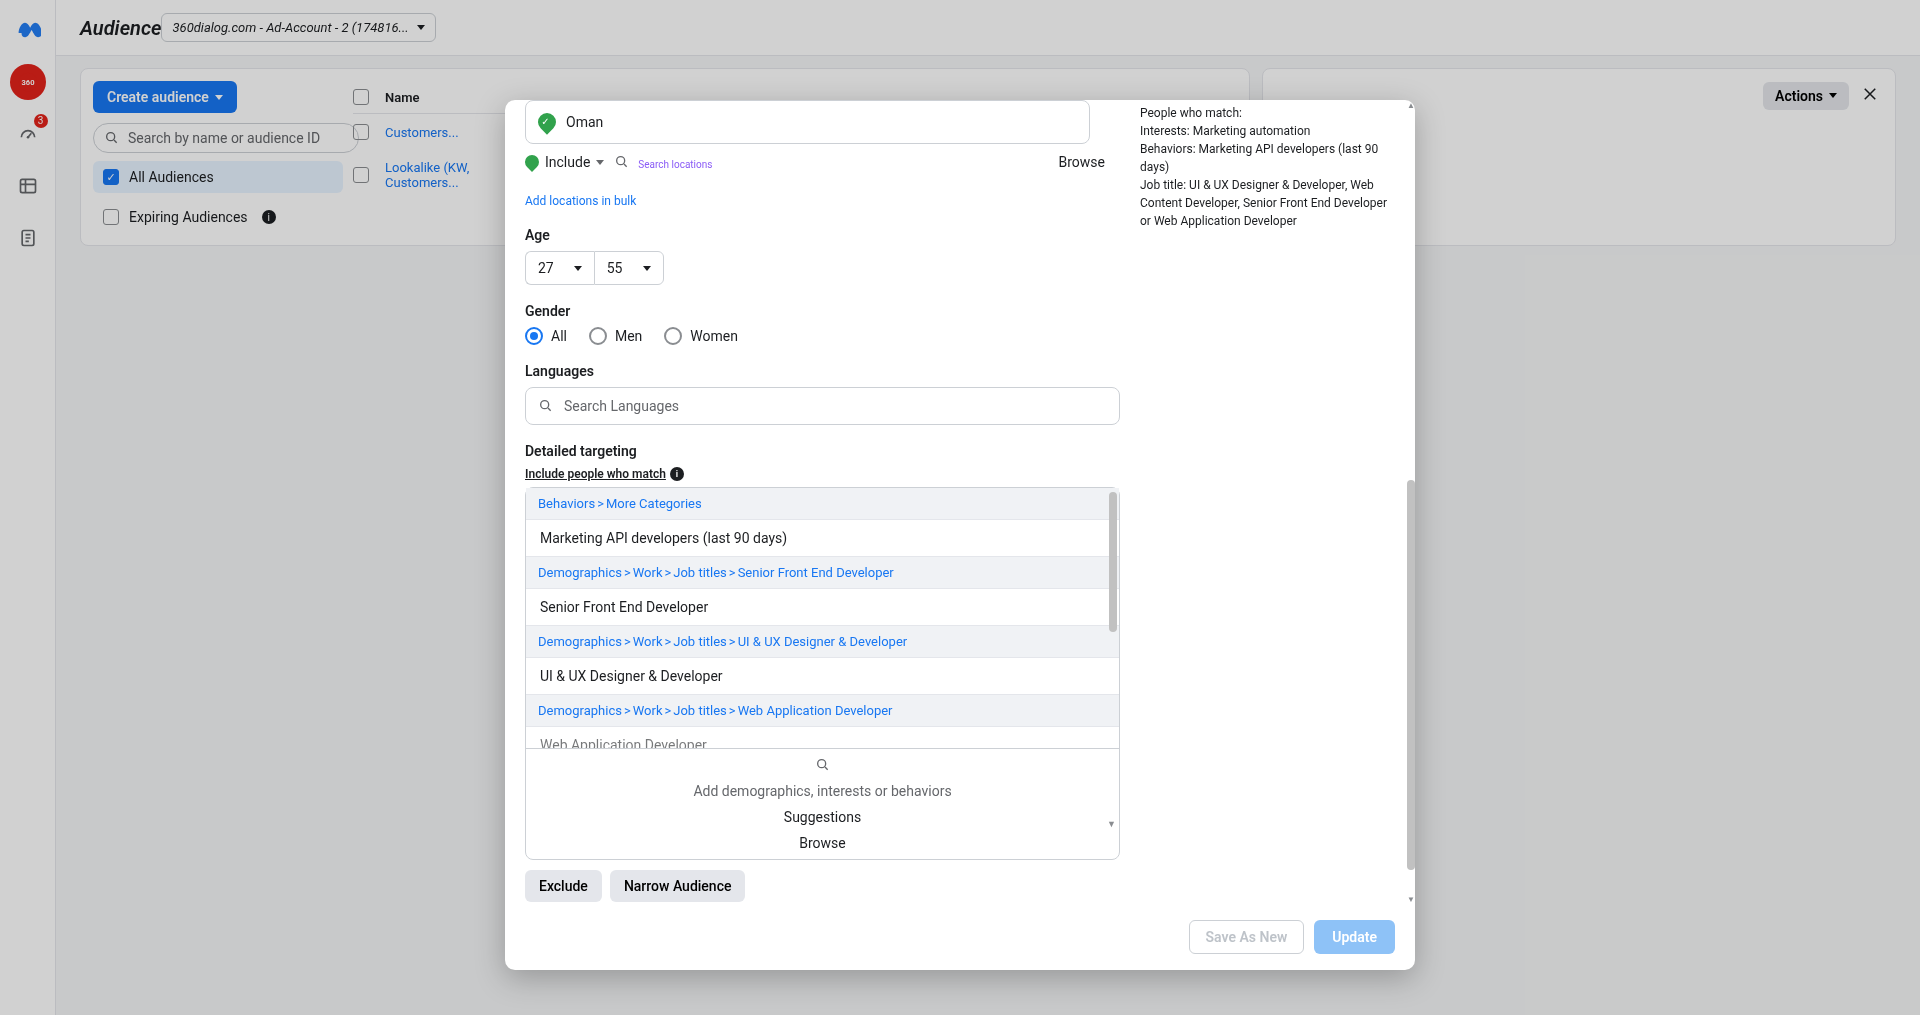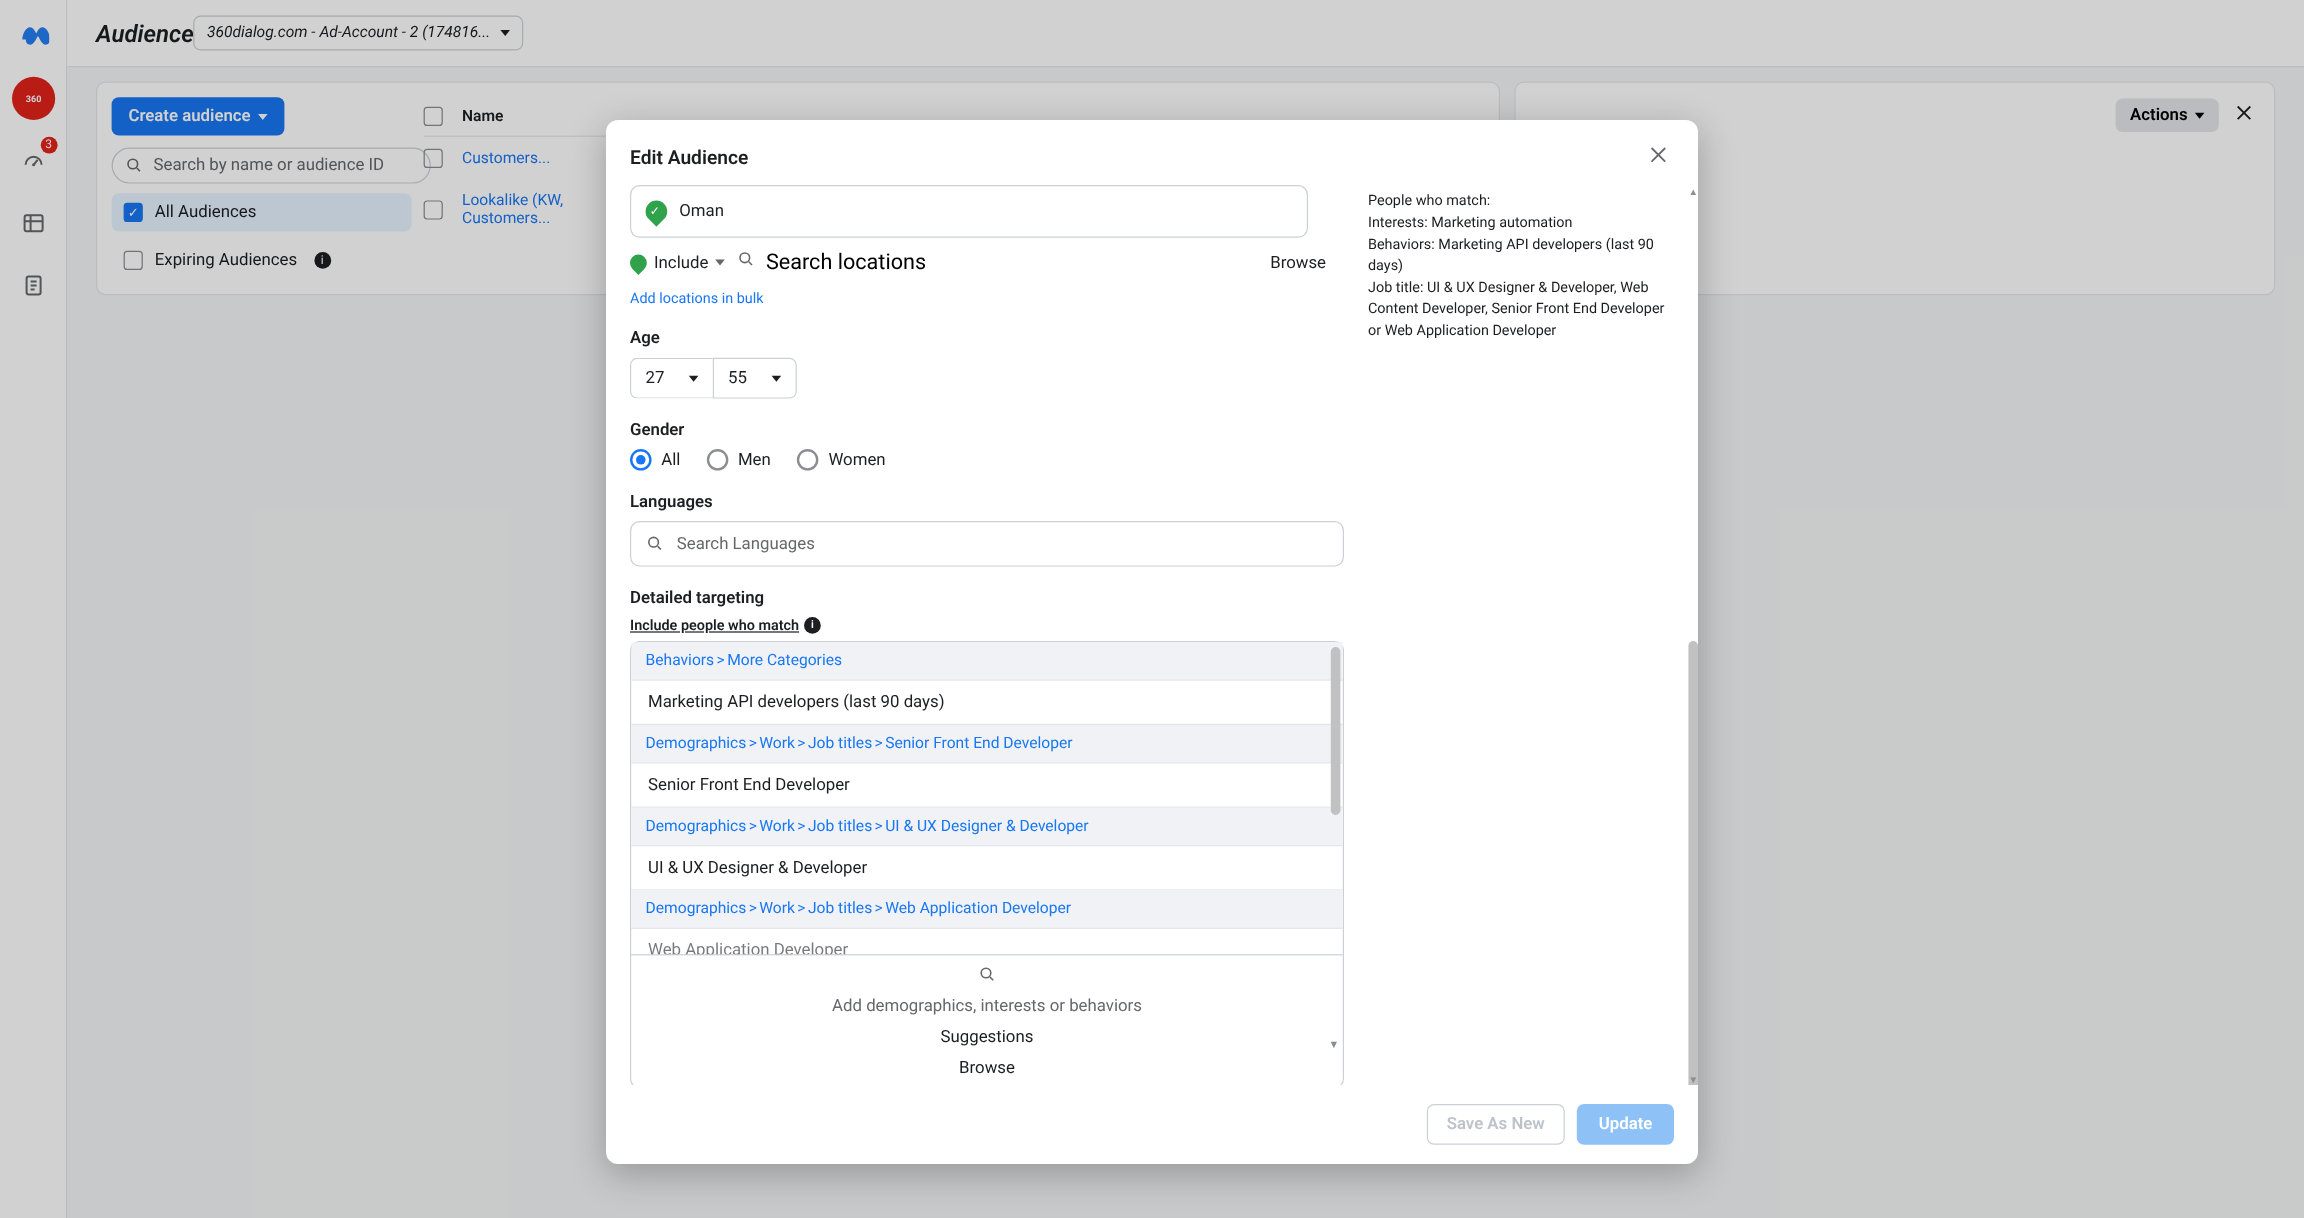--- a/index.html
+++ b/index.html
@@ -56,24 +56,24 @@
   .side-scroll-fake::before { content: ""; position: absolute; right: 0; top: 380px; width: 8px; height: 390px; background: #c1c1c1; border-radius: 4px; }
   .side-scroll-fake .arrowup, .side-scroll-fake .arrowdown { position: absolute; right: 0; width: 8px; height: 10px; font-size: 8px; color: #8a8d91; text-align: center; }
   .side-scroll-fake .arrowup { top: 0; }
   .side-scroll-fake .arrowdown { bottom: 0; }
 
   .location-chip-box { border: 1px solid #ccd0d5; border-radius: 8px; padding: 12px; display: flex; align-items: center; gap: 10px; margin-bottom: 10px; }
   .loc-pin { width: 18px; height: 18px; background: #31a24c; border-radius: 50% 50% 50% 0; transform: rotate(-45deg); position: relative; }
   .loc-pin::after { content: "✓"; position: absolute; transform: rotate(45deg); color: #fff; font-size: 10px; left: 4px; top: 2px; }
   .loc-chip-text { font-size: 14px; }
 
-  .location-search-row { display: flex; align-items: center; gap: 10px; margin-bottom: 8px; }
+  .location-search-row { display: flex; align-items: center; gap: 10px; margin-bottom: 20px; }
   .include-dd { display: flex; align-items: center; gap: 6px; font-size: 14px; cursor: pointer; }
   .include-dd .pin-small { width: 14px; height: 14px; background: #31a24c; border-radius: 50% 50% 50% 0; transform: rotate(-45deg); }
-  .loc-search-input { flex: 1; display: flex; align-items: flex-start; gap: 8px; font-size: 18px; color: #000000; }
+  .loc-search-input { flex: 1; display: flex; align-items: flex-end; gap: 8px; font-size: 10px; color: #8b5cf6; }
   .browse-link { font-size: 14px; color: #1c1e21; cursor: pointer; }
   .bulk-link { font-size: 12px; color: #1877f2; cursor: pointer; }
 
   .section-label { font-size: 14px; font-weight: 600; margin-top: 18px; margin-bottom: 8px; }
   .age-row { display: flex; }
   .age-dd { border: 1px solid #ccd0d5; padding: 8px 12px; font-size: 14px; display: flex; align-items: center; gap: 20px; cursor: pointer; }
   .age-dd:first-child { border-radius: 6px 0 0 6px; border-right: none; }
   .age-dd:last-child { border-radius: 0 6px 6px 0; }
 
   .gender-row { display: flex; gap: 22px; align-items: center; }
@@ -218,28 +218,20 @@
           </button>
         </div>
       </div>
       <div class="right-tab">story</div>
     </div>
   </div>
 </div>
 
 <div class="overlay">
   <div class="modal">
-    <div class="modal-header">
-      <div class="modal-title">Edit Audience</div>
-      <button class="close-x-btn">
-        <svg viewBox="0 0 24 24" width="18" height="18">
-            <path stroke="#65676b" stroke-width="2" stroke-linecap="round" d="M5 5l14 14M19 5L5 19"></path>
-          </svg>
-      </button>
-    </div>
     <div class="modal-body">
       <div class="modal-form">
         <div class="location-chip-box" style="width:565px;">
           <span class="loc-pin"></span>
           <span class="loc-chip-text">Oman</span>
         </div>
         <div class="location-search-row" style="width:580px;">
           <div class="include-dd">
             <span class="pin-small"></span>
             <span>Include</span>

